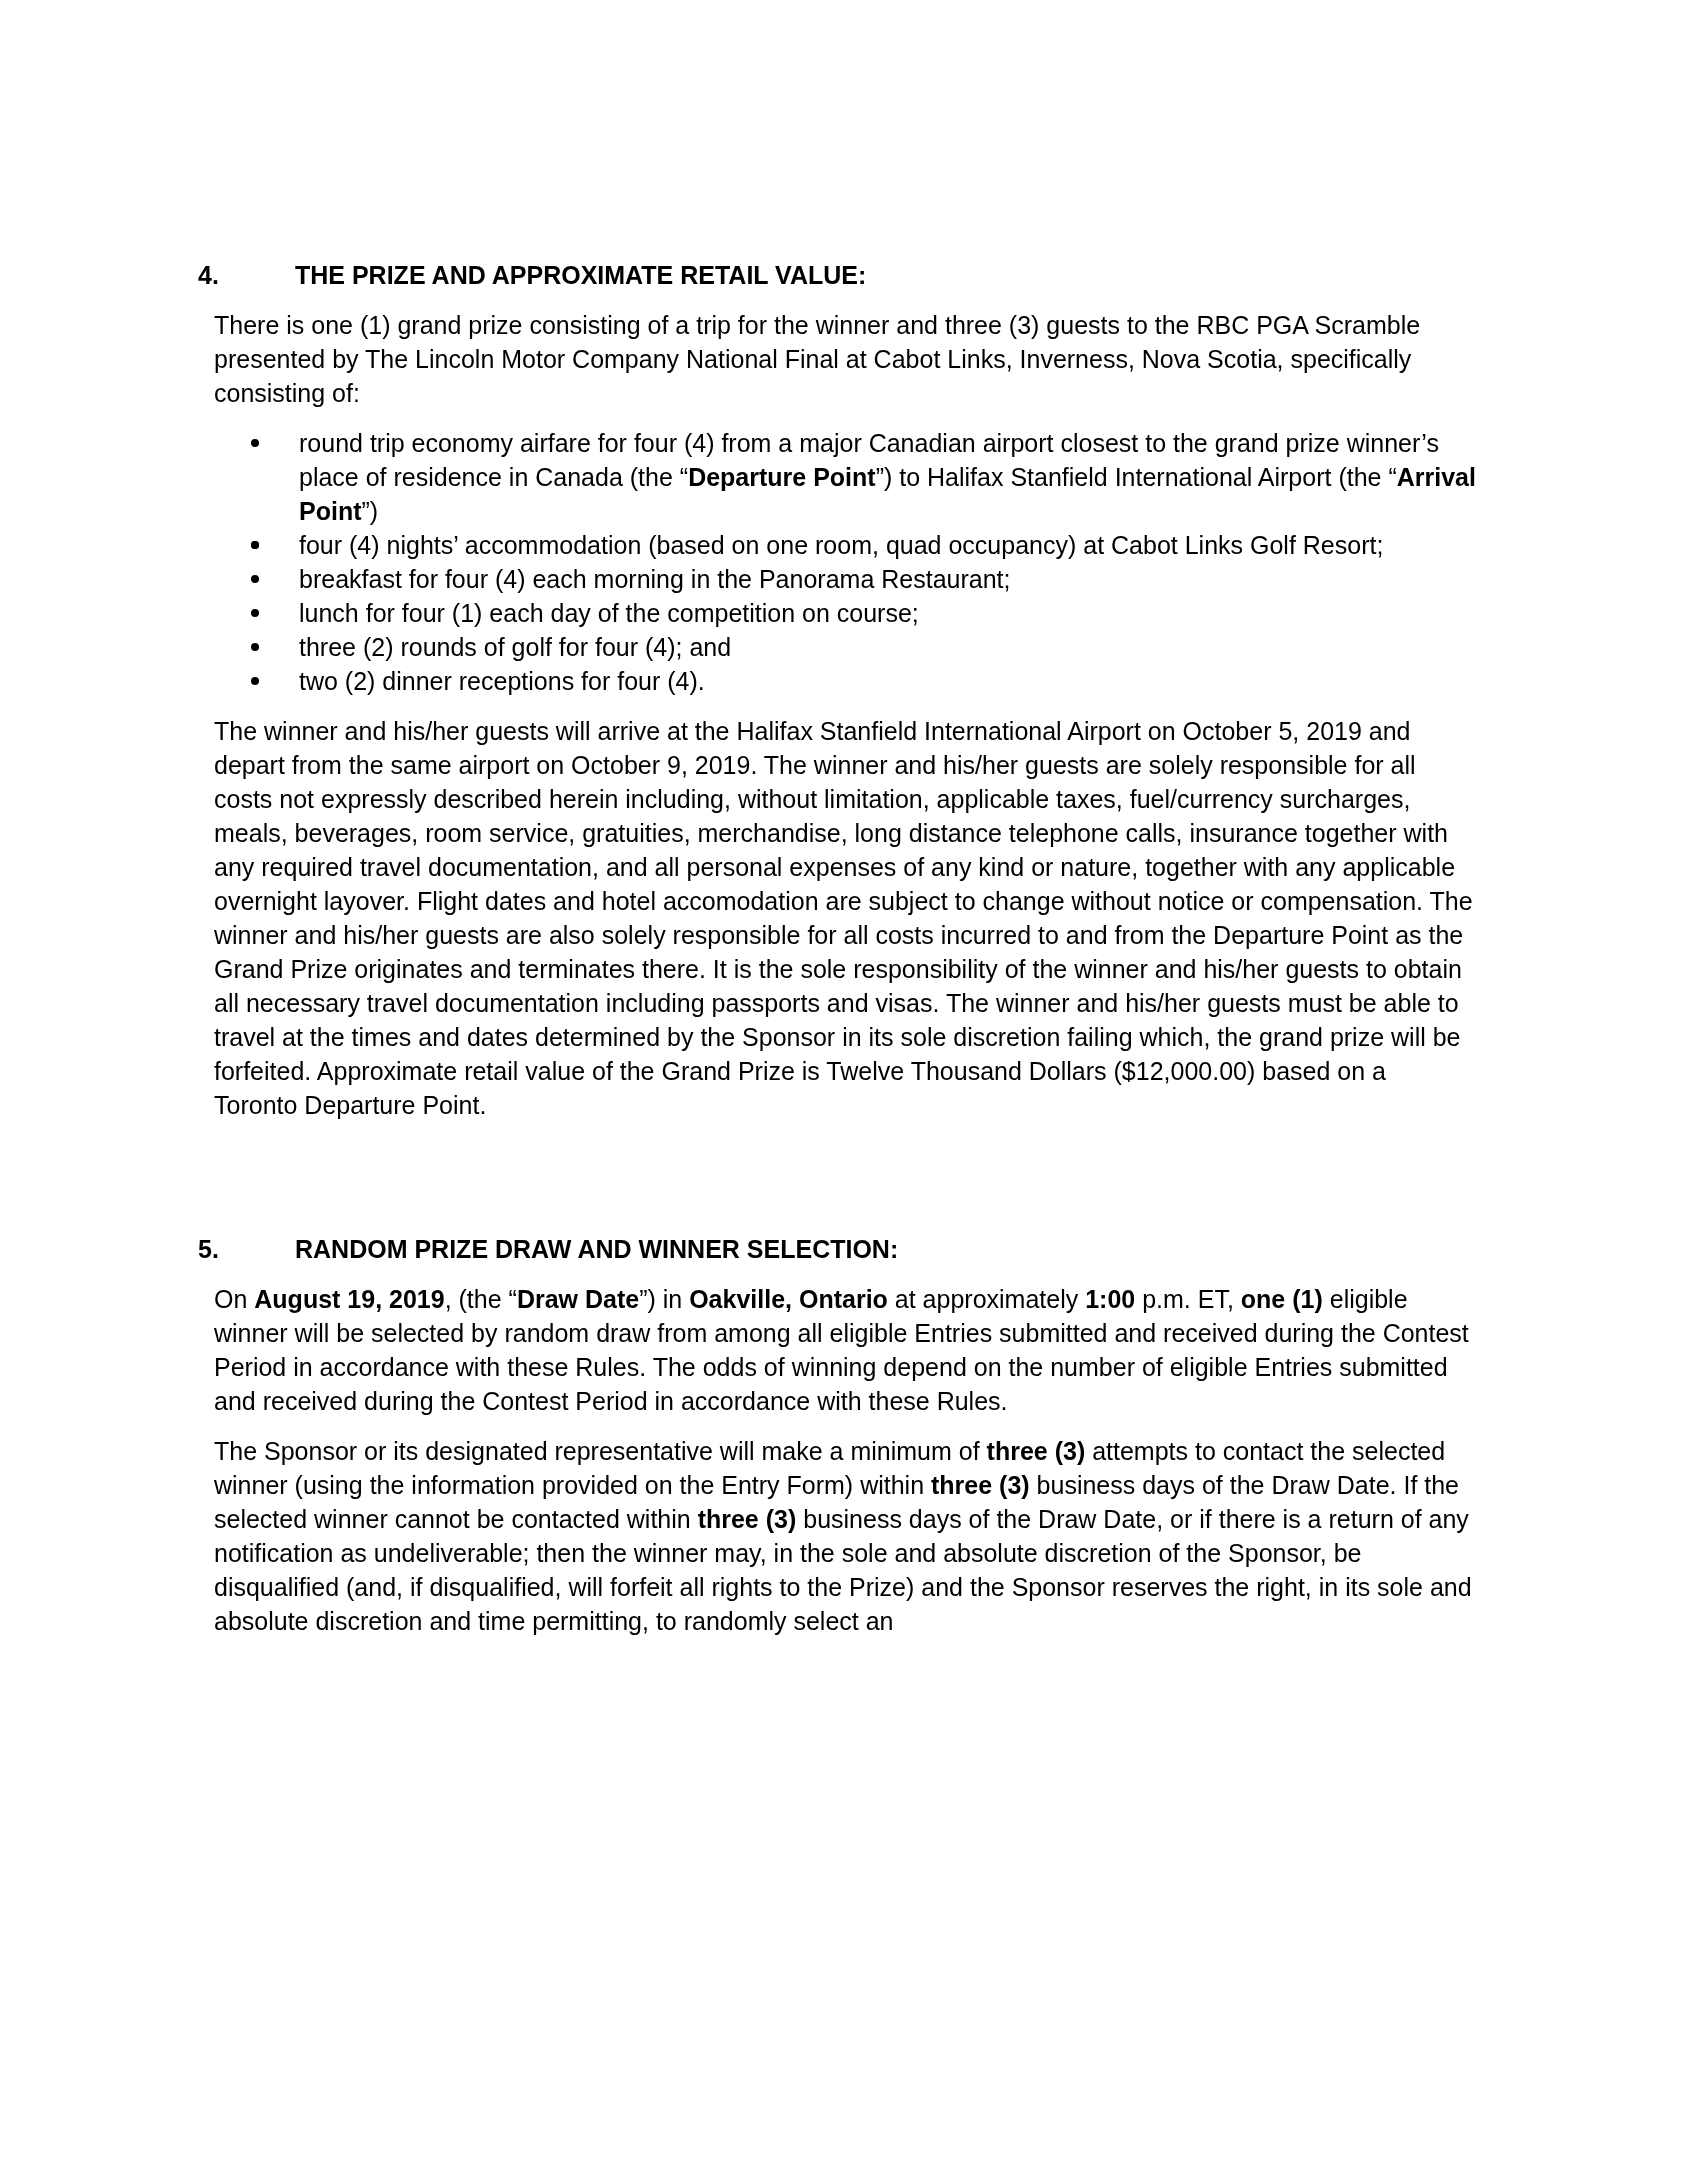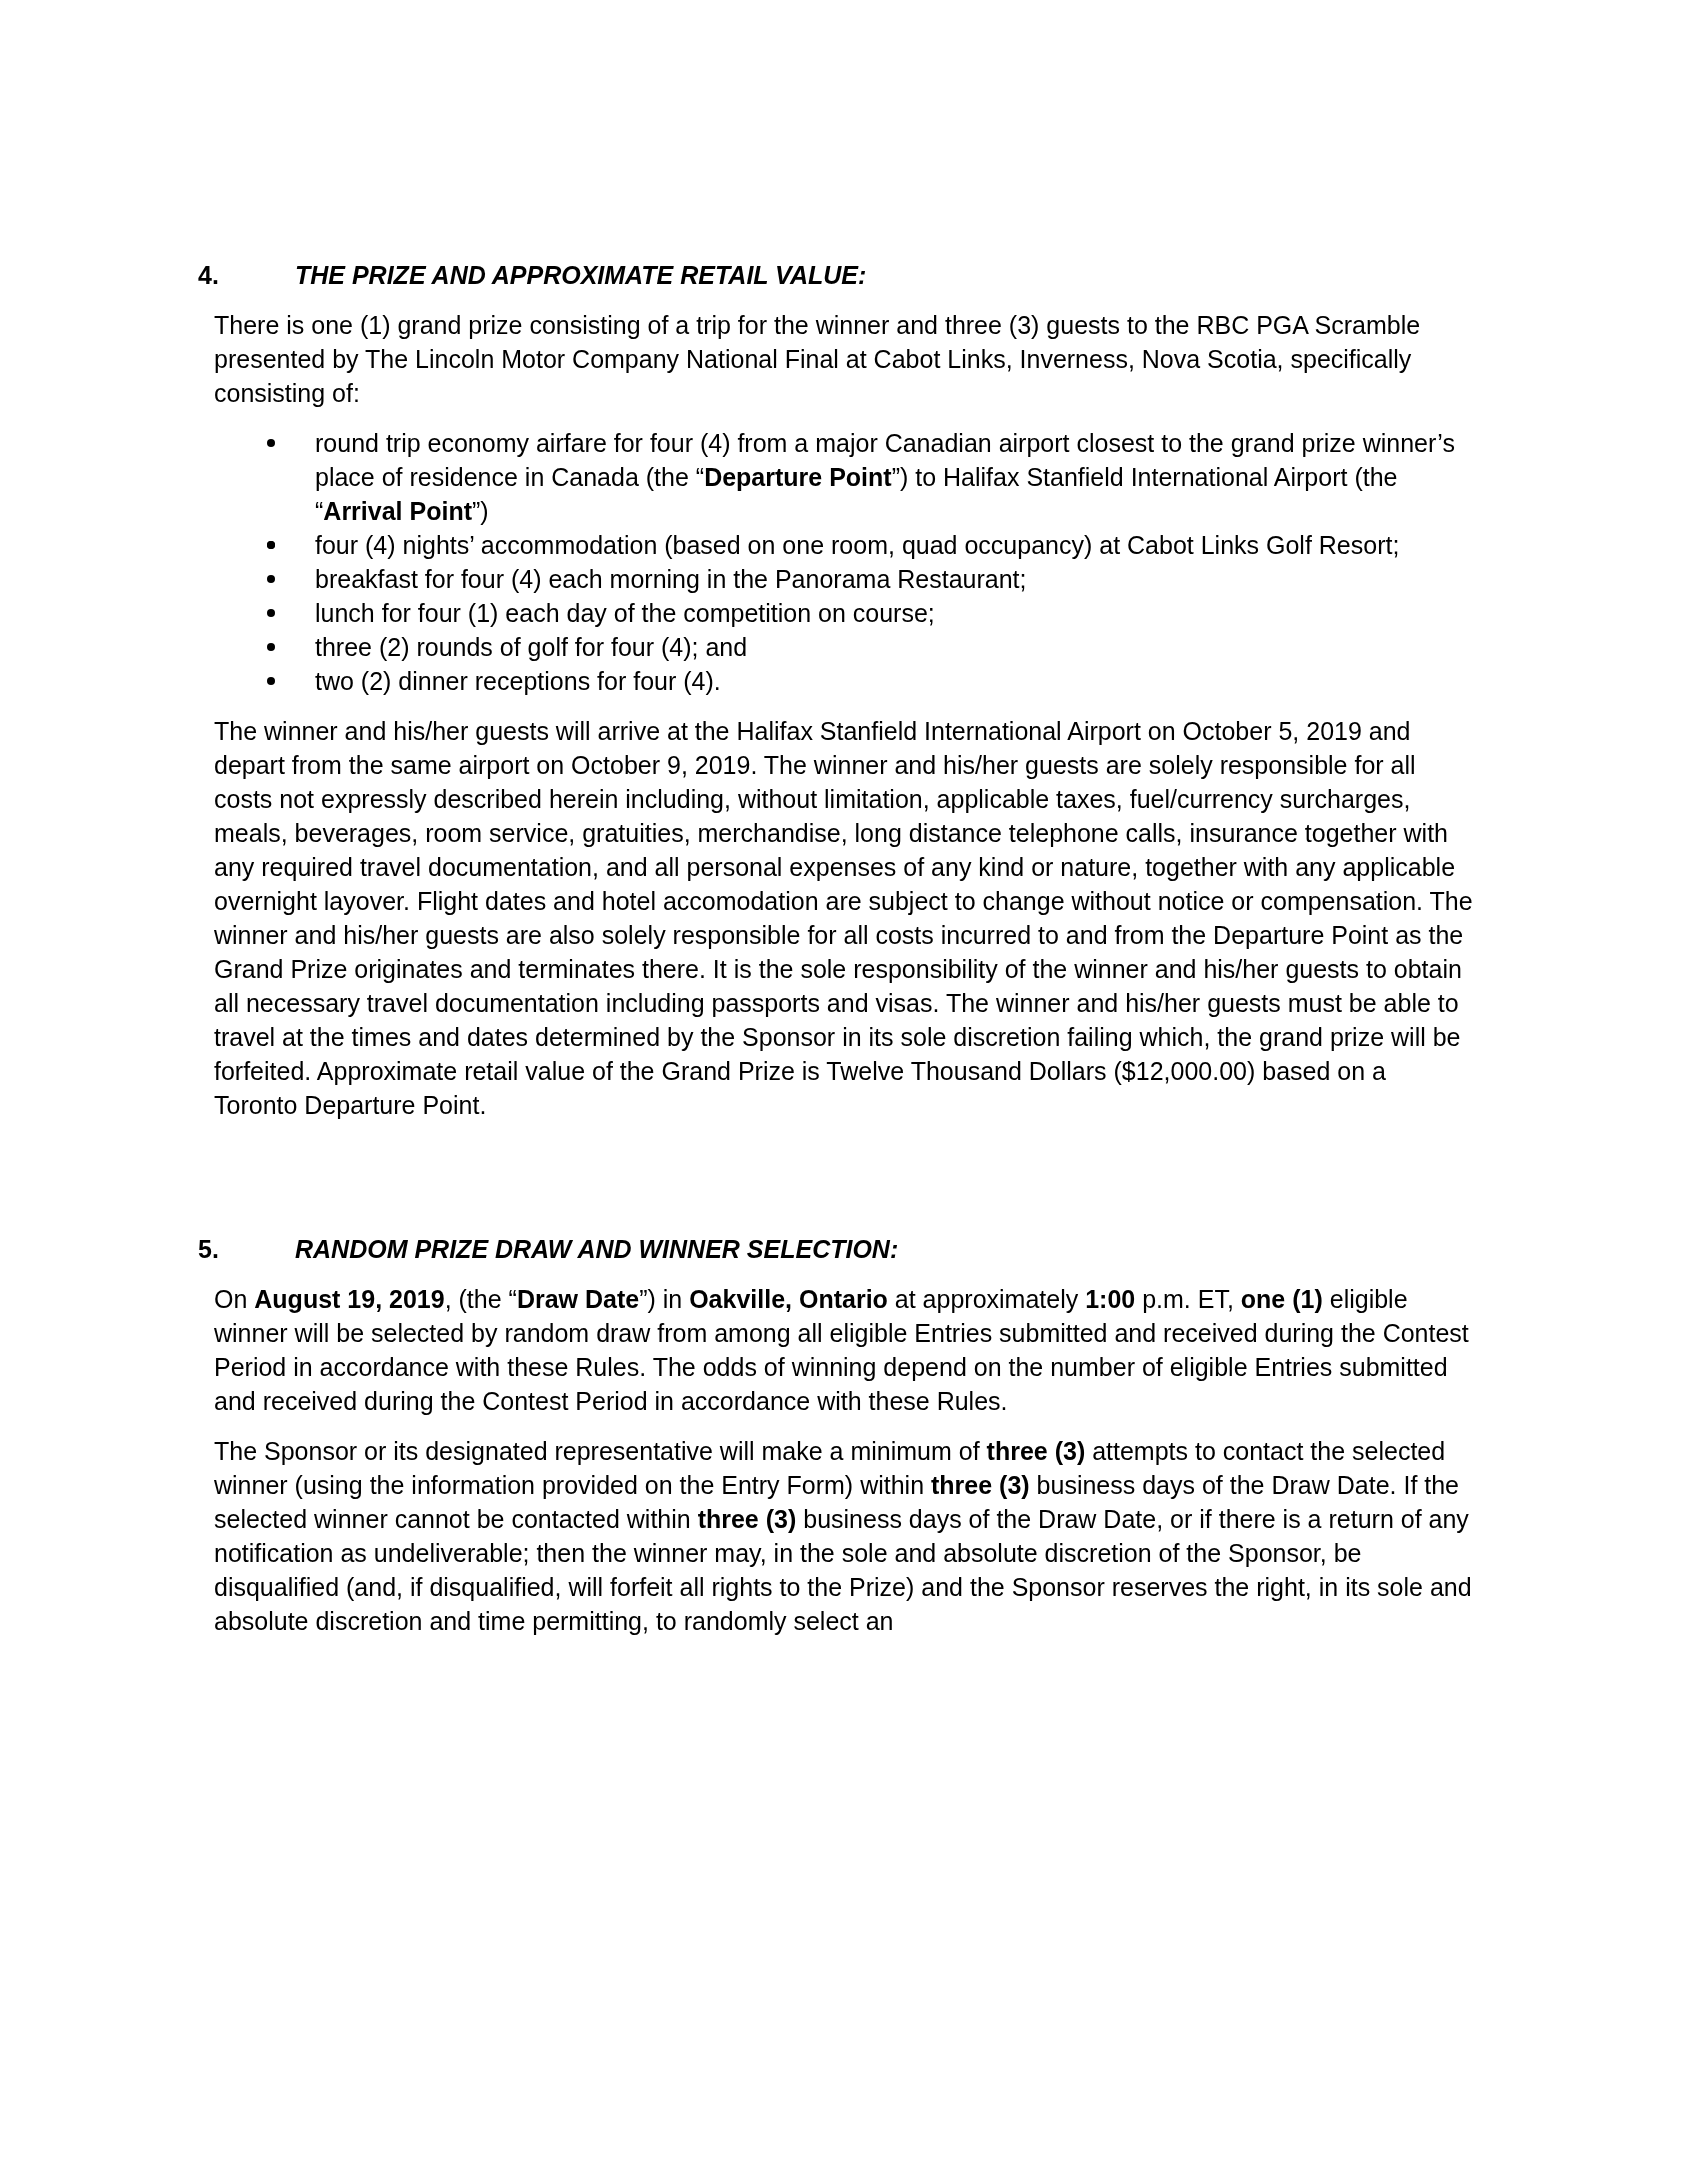--- a/index.html
+++ b/index.html
@@ -25,35 +25,34 @@
     font-weight: bold;
     margin: 0;
     font-size: 25px;
     line-height: 34px;
   }
   .heading .hnum {
     flex: 0 0 97px;
   }
   .heading .htext {
     flex: 1 1 auto;
-    font-style: italic;
   }
   p.para {
     margin: 16px;
   }
   .mt-after-h4   { margin-top: 71px; }
   .mt-list       { margin-top: 31px; }
   .mt-para2      { margin-top: 32px; }
   .mt-para3      { margin-top: 34px; }
   .mt-h5         { margin-top: 110px; }
   .mt-para4      { margin-top: 33px; }
   .mt-para5      { margin-top: 33px; }
   ul.bullets {
     list-style: none;
-    margin: 16px;
+    margin: 0;
     padding: 0;
   }
   ul.bullets li {
     position: relative;
     padding-left: 101px;
     margin: 0;
   }
   ul.bullets li .bullet {
     position: absolute;
     left: 53px;

